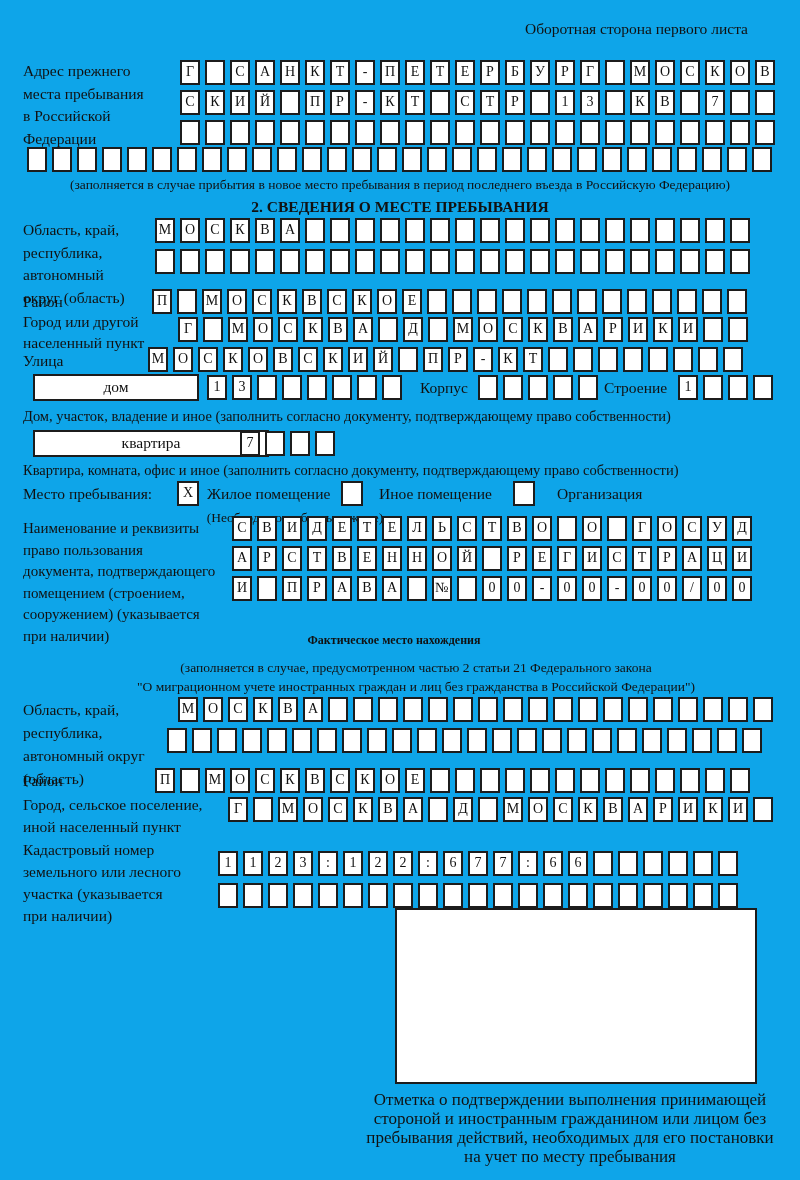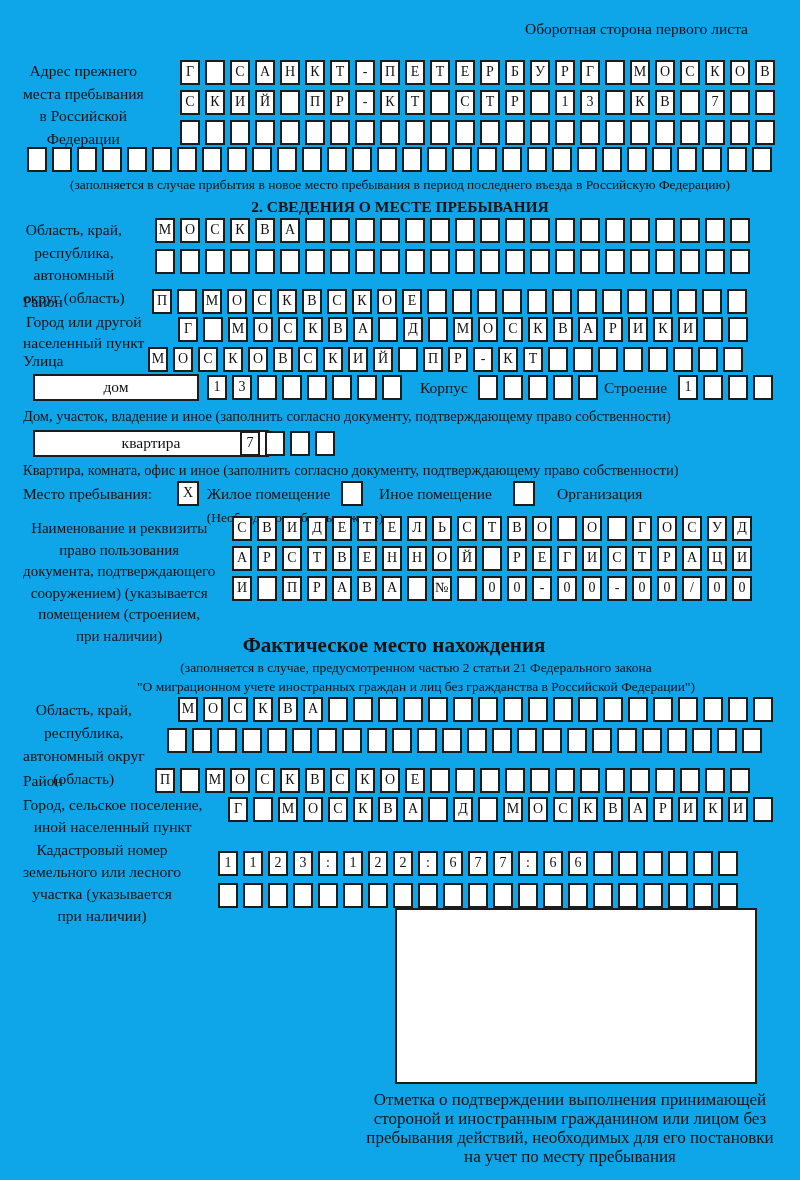--- a/index.html
+++ b/index.html
@@ -1,21 +1,21 @@
 <!DOCTYPE html>
 <html><head>
 <meta charset="utf-8">
 <style>
   html,body{margin:0;padding:0;background:#fff;}
   #page{
     position:relative;width:800px;height:1180px;background:#0ea5e9;overflow:hidden;
     font-family:"Liberation Serif","DejaVu Serif",serif;color:#111;
   }
   .abs{position:absolute;}
-  .lbl{font-size:15.5px;line-height:22.5px;white-space:nowrap;text-align:center;}
+  .lbl{font-size:15.5px;line-height:22.5px;white-space:nowrap;}
   .lbl div{white-space:nowrap;}
   .small{font-size:13.5px;line-height:18.5px;}
   .center{text-align:center;}
   .bold{font-weight:bold;}
   .cellrow{display:flex;}
   .cell{
     width:20px;height:25px;margin-right:5px;flex:0 0 20px;
     border:2px solid #1c1c1c;box-sizing:border-box;
     font-size:14px;line-height:20px;text-align:center;color:#111;
     background:#fff;
@@ -347,22 +347,22 @@
   <div class="abs chk" style="left:341px;top:481px;"></div>
   <div class="abs lbl" style="left:379px;top:483px;">Иное помещение</div>
   <div class="abs chk" style="left:513px;top:481px;"></div>
   <div class="abs lbl" style="left:557px;top:483px;">Организация</div>
   <div class="abs small center" style="left:115px;width:360px;top:509px;">(Необходимо выбрать нужное)</div>
 
   <div class="abs lbl" style="left:23px;top:518px;line-height:21.5px;font-size:15px;">
       <div>Наименование и реквизиты</div>
       <div>право пользования</div>
       <div>документа, подтверждающего</div>
+      <div>помещением (строением,</div>
       <div>сооружением) (указывается</div>
-      <div>помещением (строением,</div>
       <div>при наличии)</div>
     </div>
   <div class="abs cellrow" style="left:232px;top:516px;">
       <div class="cell">С</div>
       <div class="cell">В</div>
       <div class="cell">И</div>
       <div class="cell">Д</div>
       <div class="cell">Е</div>
       <div class="cell">Т</div>
       <div class="cell">Е</div>
@@ -421,21 +421,21 @@
       <div class="cell">0</div>
       <div class="cell">0</div>
       <div class="cell">-</div>
       <div class="cell">0</div>
       <div class="cell">0</div>
       <div class="cell">/</div>
       <div class="cell">0</div>
       <div class="cell">0</div>
     </div>
 
-  <div class="abs center bold" style="left:0;width:788px;top:633px;font-size:21px;">Фактическое место нахождения</div>
+  <div class="abs center bold" style="left:0;width:788px;top:633px;font-size:12px;">Фактическое место нахождения</div>
   <div class="abs small center" style="left:0;width:800px;top:658px;line-height:19px;padding-left:16px;">
       <div>(заполняется в случае, предусмотренном частью 2 статьи 21 Федерального закона</div>
       <div>"О миграционном учете иностранных граждан и лиц без гражданства в Российской Федерации")</div>
     </div>
 
   <div class="abs lbl" style="left:23px;top:698px;line-height:23px;">
       <div>Область, край,</div>
       <div>республика,</div>
       <div>автономный округ</div>
       <div>(область)</div>

